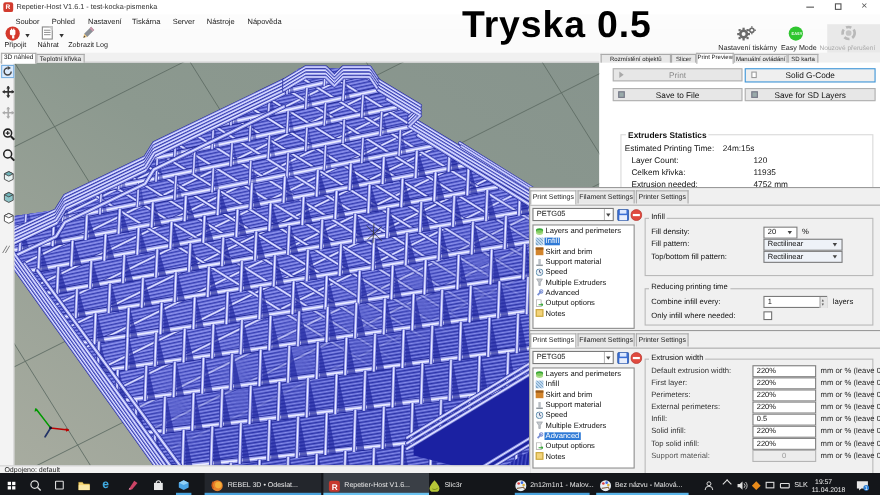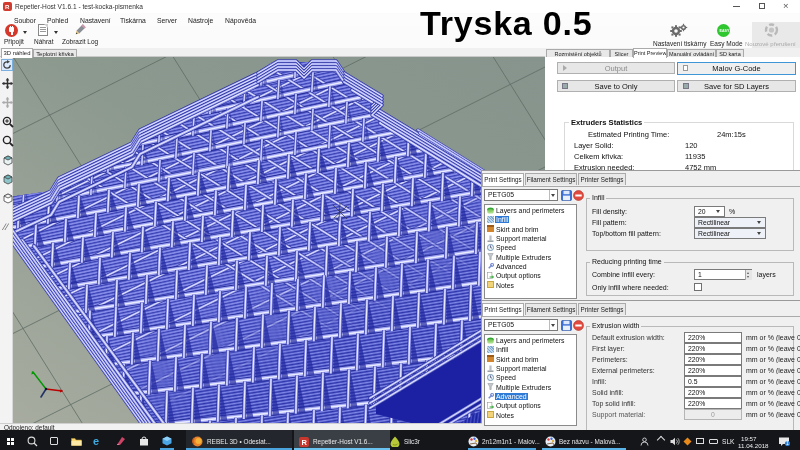--- a/index.html
+++ b/index.html
@@ -2153,33 +2153,33 @@
 <svg class="ab" style="left:1.5px;top:173px" width="12" height="12">
     <path d="M 2,4 L 6,2 L 10,4 L 10,9 L 6,11 L 2,9 Z" fill="#8fc6ca" stroke="#444" stroke-width="0.8"></path>
     <path d="M 2,4 L 6,2 L 10,4 L 6,6 Z" fill="#6fb3b8" stroke="#444" stroke-width="0.8"></path>
   </svg>
 <svg class="ab" style="left:1.5px;top:192px" width="12" height="12">
     <path d="M 2,4 L 6,2 L 10,4 L 10,9 L 6,11 L 2,9 Z" fill="#fff" stroke="#444" stroke-width="0.8"></path>
     <path d="M 2,4 L 6,2 L 10,4 L 6,6 Z" fill="#f5f5f5" stroke="#444" stroke-width="0.8"></path>
   </svg>
 <div class="ab" style="left:3px;top:222px;font-size:9px;color:#666;transform:skewX(-18deg)">//</div>
 <div class="ab" style="left:545px;top:57px;width:255px;height:113px;background:#fff"></div>
-<div class="btn" style="left:557px;top:62px;width:118px;height:12px;line-height:11px;color:#8b8b8b">Output</div>
+<div class="btn" style="left:557px;top:62px;width:118px;height:12px;line-height:11px;color:#8b8b8b">Print</div>
 <div class="ab" style="left:563px;top:65px;width:0;height:0;border-top:3px solid transparent;border-bottom:3px solid transparent;border-left:4.5px solid #a9a9a9"></div>
-<div class="btn" style="left:677px;top:61.5px;width:119px;height:13px;line-height:12px;border:1.6px solid #3e96d9;background:#efefef">Malov G-Code</div>
+<div class="btn" style="left:677px;top:61.5px;width:119px;height:13px;line-height:12px;border:1.6px solid #3e96d9;background:#efefef">Solid G-Code</div>
 <div class="ab" style="left:683px;top:64.5px;width:5px;height:6.5px;background:#fff;border:0.8px solid #999"></div>
-<div class="btn" style="left:557px;top:80px;width:118px;height:12px;line-height:11px">Save to Only</div>
+<div class="btn" style="left:557px;top:80px;width:118px;height:12px;line-height:11px">Save to File</div>
 <div class="ab" style="left:562px;top:83px;width:6px;height:6px;background:#9aa;border:0.5px solid #778"></div>
 <div class="btn" style="left:677px;top:80px;width:119px;height:12px;line-height:11px">Save for SD Layers</div>
 <div class="ab" style="left:683px;top:83px;width:6px;height:6px;background:#9aa;border:0.5px solid #778"></div>
 <div class="grp" style="left:564px;top:122px;width:230px;height:52px;border-color:#d9d9d9"></div>
 <div class="ab" style="left:569px;top:117.5px;background:#fff;padding:0 2px;font-size:7.6px;font-weight:bold;color:#111">Extruders Statistics</div>
-<div class="ab t75" style="left:588px;top:130px">Estimated Printing Time:</div>
-<div class="ab t75" style="left:717px;top:130px">24m:15s</div>
-<div class="ab t75" style="left:574px;top:141px">Layer Solid:</div>
+<div class="ab t75" style="left:568px;top:130px">Estimated Printing Time:</div>
+<div class="ab t75" style="left:657px;top:130px">24m:15s</div>
+<div class="ab t75" style="left:574px;top:141px">Layer Count:</div>
 <div class="ab t75" style="left:685px;top:141px">120</div>
 <div class="ab t75" style="left:574px;top:152px">Celkem křivka:</div>
 <div class="ab t75" style="left:685px;top:152px">11935</div>
 <div class="ab t75" style="left:574px;top:163px">Extrusion needed:</div>
 <div class="ab t75" style="left:685px;top:163px">4752 mm</div>
 <div class="ab" style="left:481px;top:170px;width:319px;height:130px;background:#f0f0f0;border-left:1px solid #9a9a9a;border-top:1px solid #9a9a9a"></div>
 <div class="tab tabsel" style="left:482px;top:173px;width:42px;height:13px;line-height:12px;font-size:6.3px;overflow:hidden;white-space:nowrap">Print Settings</div>
 <div class="tab" style="left:525px;top:173px;width:52px;height:12px;line-height:12px;font-size:6.3px;overflow:hidden;white-space:nowrap">Filament Settings</div>
 <div class="tab" style="left:578px;top:173px;width:48px;height:12px;line-height:12px;font-size:6.3px;overflow:hidden;white-space:nowrap">Printer Settings</div>
 <div class="ab" style="left:482px;top:185.5px;width:318px;height:1px;background:#aaa"></div>

